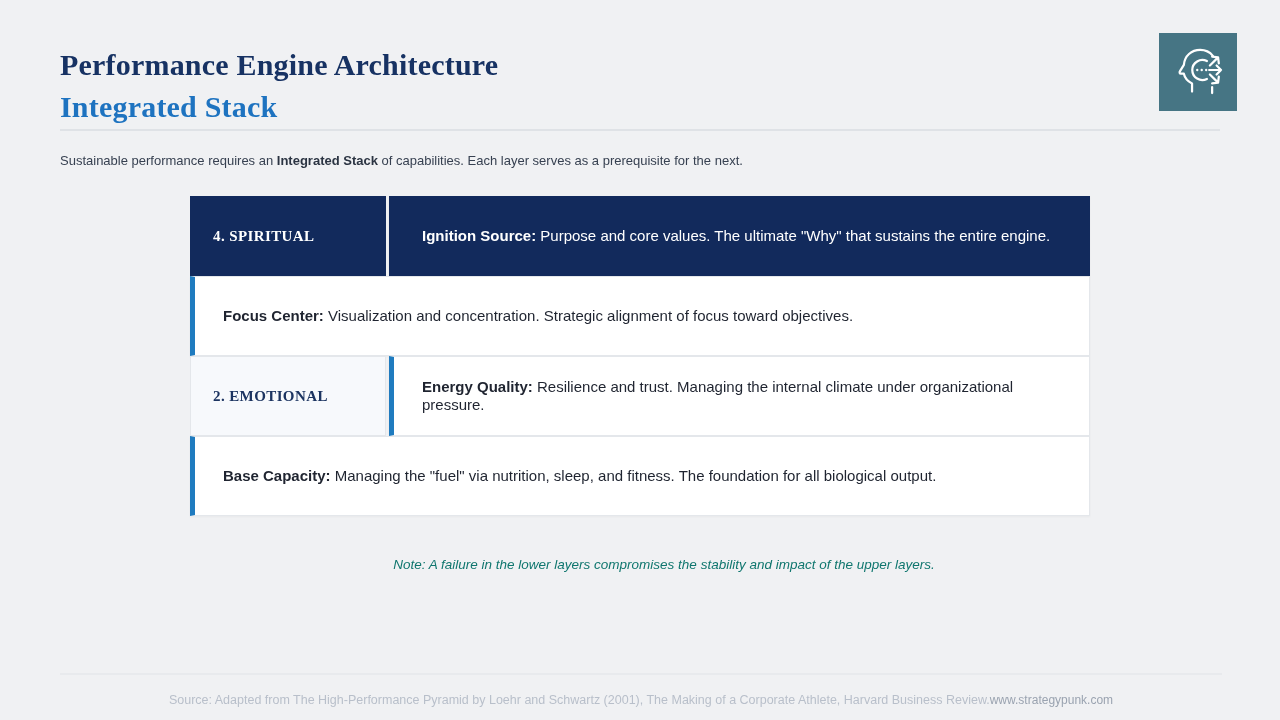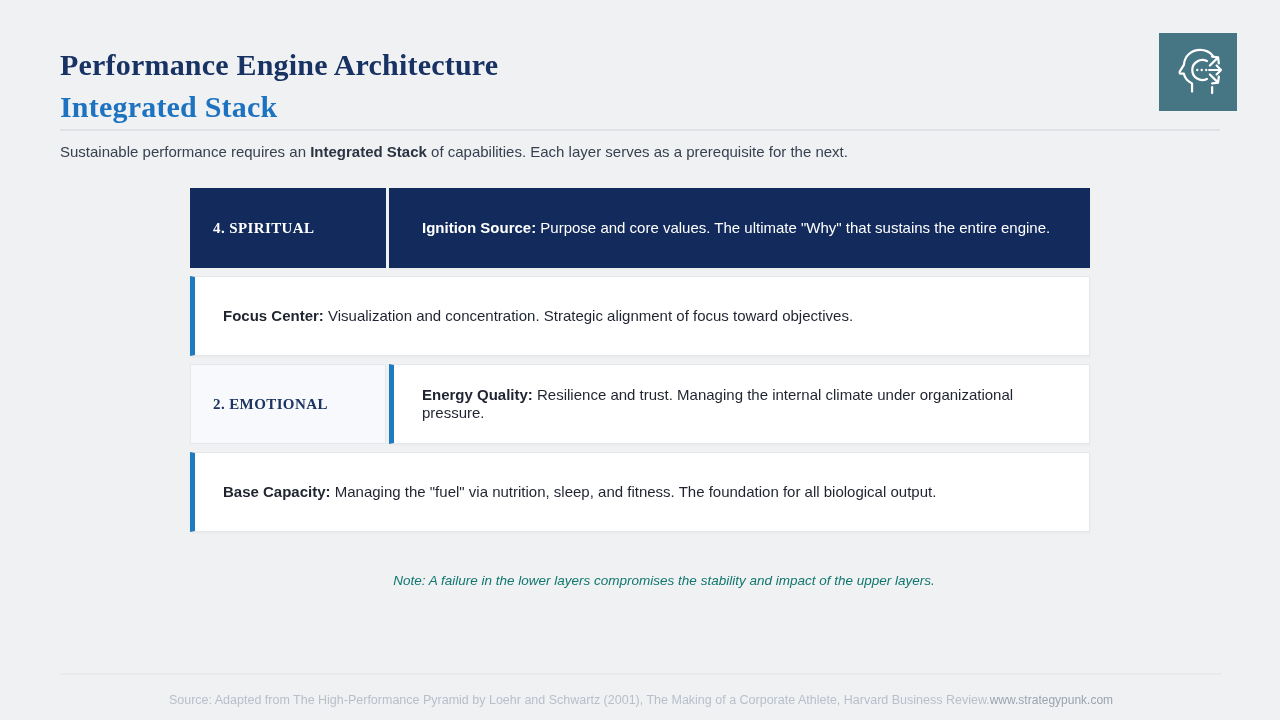--- a/index.html
+++ b/index.html
@@ -39,33 +39,33 @@
   .title-line1 { color: #173263; display: block; }
   .title-line2 { color: #1e73c0; display: block; }
   .title-divider {
     margin-top: 1px;
     border: none;
     border-top: 2px solid #dfe2e6;
   }
 
   
   .intro {
-    margin: 12px 60px 0 60px;
-    font-size: 15px;
+    margin: 22px 60px 0 60px;
+    font-size: 13px;
     color: #374151;
   }
   .intro b { color: #2b3442; }
 
   
   .stack {
     width: 900px;
     margin: 28px auto 0 auto;
     display: flex;
     flex-direction: column;
-    gap: 8px;
+    gap: 0;
   }
   .layer-row {
     display: flex;
     gap: 3px;
     height: 80px;
   }
   .layer-label {
     width: 196px;
     flex: 0 0 196px;
     display: flex;

